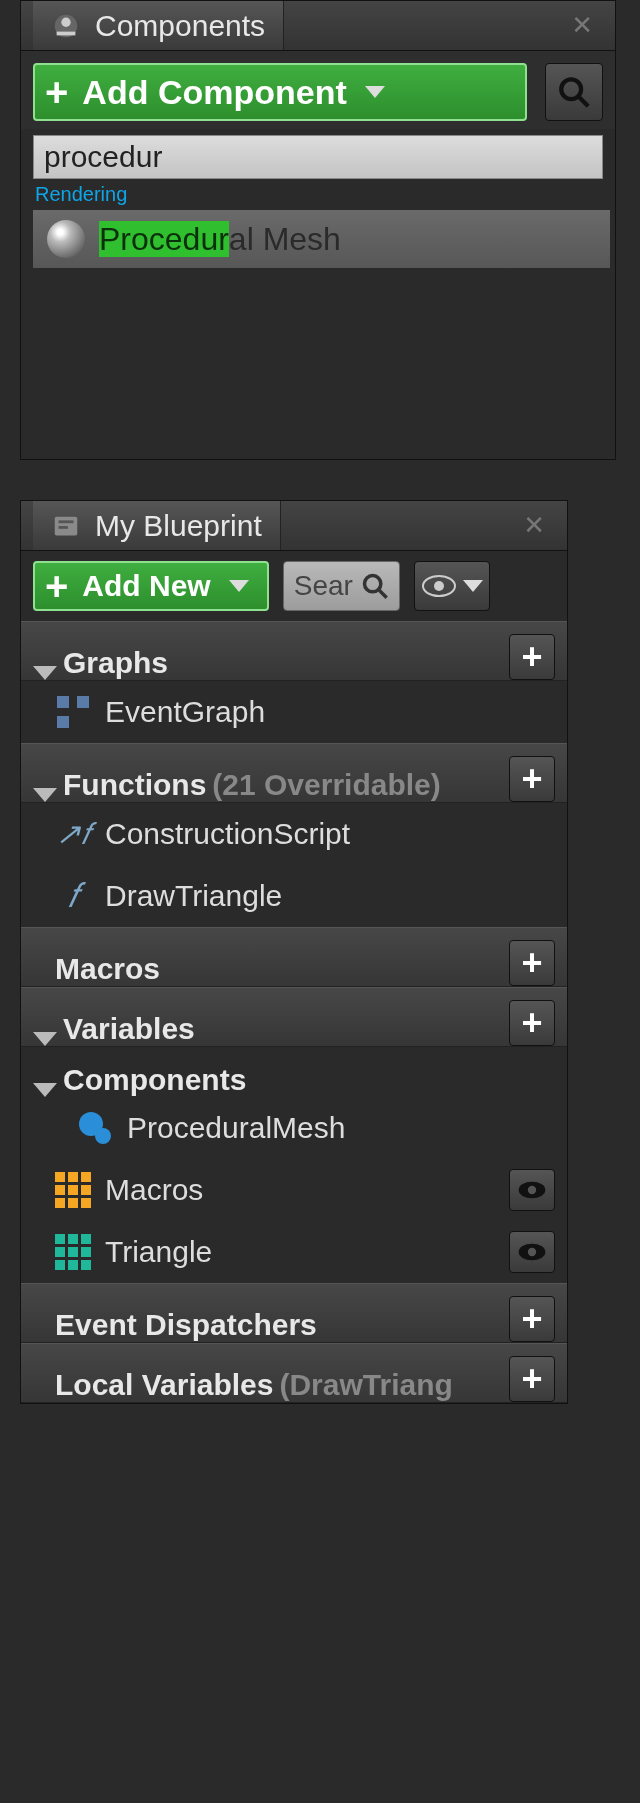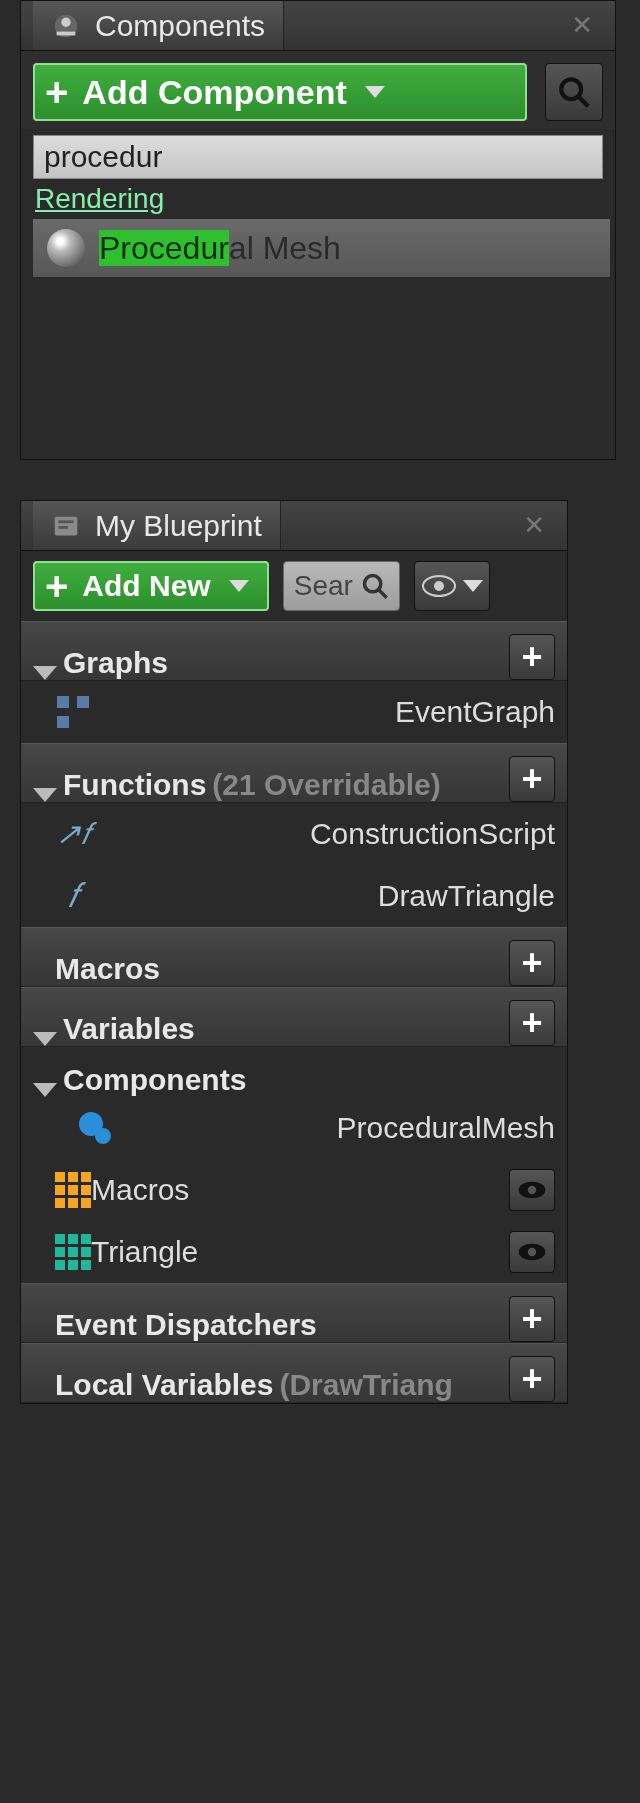--- a/index.html
+++ b/index.html
@@ -18,40 +18,40 @@
   .toolbar { display: flex; align-items: center; gap: 18px; padding: 12px 12px 8px 12px; background: #2e2e2e; }
   .btn-green { display: flex; align-items: center; gap: 10px; padding: 6px 18px 6px 10px; background: linear-gradient(#3fae3f, #2d8f2d); border: 2px solid #8fe08f; border-radius: 4px; color: #fff; font-size: 34px; font-weight: bold; white-space: nowrap; height: 58px; }
   .btn-green .plus { font-size: 40px; line-height: 0; margin-right: 4px; }
   .btn-green .caret { margin-left: 8px; }
   .search-btn { display: flex; align-items: center; justify-content: center; width: 58px; height: 58px; background: linear-gradient(#555,#3a3a3a); border: 1px solid #111; border-radius: 4px; }
   .search-btn svg { width: 34px; height: 34px; }
 
   .search-box { margin: 6px 12px 0 12px; height: 44px; background: linear-gradient(#dcdcdc,#c4c4c4); border: 1px solid #888; display: flex; align-items: center; padding: 0 10px; }
   .search-box .val { font-size: 30px; color: #222; }
 
-  .cat-label { padding: 4px 14px; font-size: 28px; color: #86efac; text-decoration: underline; }
+  .cat-label { padding: 4px 14px; font-size: 20px; color: #0ea5e9; }
   .result-row { display: flex; align-items: center; height: 58px; background: linear-gradient(#6a6a6a,#575757); margin: 0 5px 14px 12px; padding: 0 14px; gap: 14px; }
   .result-row .sphere { width: 38px; height: 38px; background: radial-gradient(circle at 35% 32%, #fff 8%, #bbb 28%, #666 75%, #333); border-radius: 50%; }
   .hl { background: #2fbf2f; color: #0b300b; padding: 0 0; }
   .result-row .txt { font-size: 32px; color: #2a2a2a; }
 
   .pill-row { display: flex; align-items: center; gap: 14px; padding: 10px 12px; }
   .pill { display: flex; align-items: center; gap: 8px; background: linear-gradient(#b9b9b9,#9c9c9c); border: 1px solid #666; border-radius: 4px; height: 50px; padding: 0 10px; color: #444; font-size: 28px; }
   .pill svg { width: 28px; height: 28px; }
   .eye-btn { display: flex; align-items: center; justify-content: center; gap: 6px; height: 50px; padding: 0 6px; background: linear-gradient(#555,#3a3a3a); border-radius: 4px; border: 1px solid #111; }
   .eye-btn svg { width: 36px; height: 24px; }
   .caret { width: 0; height: 0; border-left: 10px solid transparent; border-right: 10px solid transparent; border-top: 12px solid #ddd; }
 
   .section-head { display: flex; align-items: flex-end; height: 60px; background: linear-gradient(#474747,#363636); border-top: 1px solid #555; border-bottom: 1px solid #222; padding: 0 12px; gap: 0; font-size: 30px; font-weight: bold; color: #e8e8e8; }
   .section-head .tri { width: 0; height: 0; border-left: 12px solid transparent; border-right: 12px solid transparent; border-top: 14px solid #bbb; margin-right: 6px; }
   .section-head .sub { font-weight: bold; color: #888; font-size: 30px; margin-left: 6px; }
   .section-head .plus-box { margin-left: auto; display: flex; align-items: center; justify-content: center; width: 46px; height: 46px; background: linear-gradient(#555,#3a3a3a); border: 1px solid #111; border-radius: 4px; color: #fff; font-size: 36px; font-weight: bold; }
 
   .tree { background: #2a2a2a; }
-  .tree-row { display: flex; align-items: center; height: 62px; padding: 0 12px 0 34px; gap: 0; font-size: 30px; color: #ddd; justify-content: space-between; }
+  .tree-row { display: flex; align-items: center; height: 62px; padding: 0 12px 0 34px; gap: 14px; font-size: 30px; color: #ddd; }
   .tree-row.indent { padding-left: 56px; }
   .tree-row .icon { width: 36px; height: 36px; display: flex; align-items: center; justify-content: center; }
   .tree-row .eye { margin-left: auto; width: 46px; height: 42px; background: linear-gradient(#555,#3a3a3a); border: 1px solid #111; border-radius: 4px; display: flex; align-items: center; justify-content: center; }
   .tree-row .eye svg { width: 30px; height: 20px; }
 
   .grid3 { display: grid; grid-template-columns: repeat(3,10px); grid-template-rows: repeat(3,10px); gap: 3px; }
   .grid3 span { display: block; width: 10px; height: 10px; }
   .g-orange span { background: #f5a623; }
   .g-teal span { background: #1fb89a; }
 </style>

